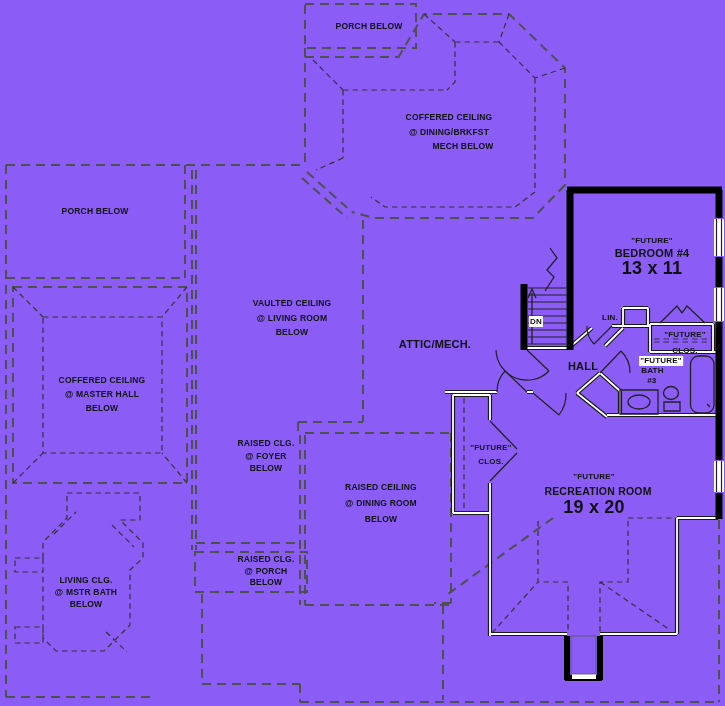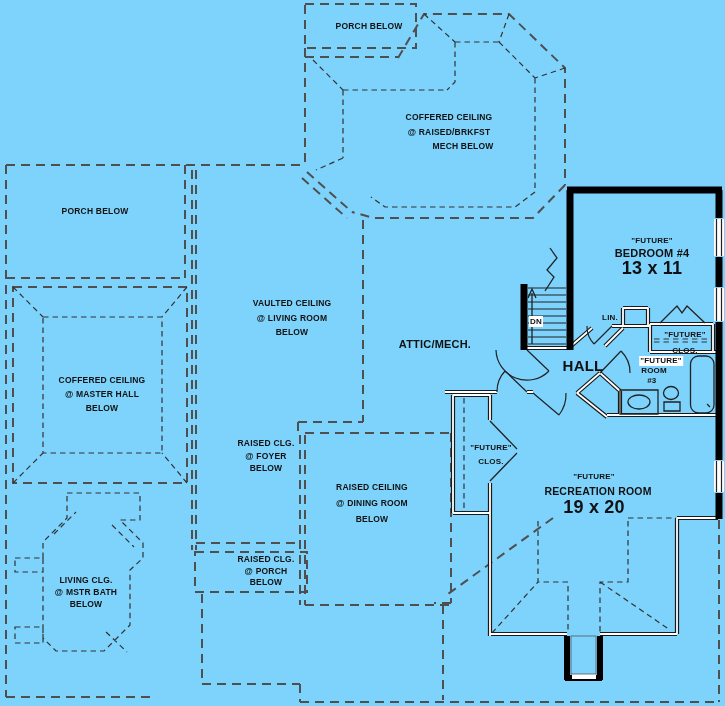--- a/index.html
+++ b/index.html
@@ -1,27 +1,27 @@
 <!DOCTYPE html>
 <html><head>
 <meta charset="utf-8">
 <style>
   html,body{margin:0;padding:0;background:#e8e8e8;}
   #plan{
-    position:relative;width:725px;height:706px;background:#7dd3fc;
+    position:relative;width:725px;height:706px;background:#8b5cf6;
     overflow:hidden;font-family:"Liberation Sans",sans-serif;
   }
   #linework{position:absolute;left:0;top:0;}
   .lbl{
     position:absolute;transform:translateX(-50%);text-align:center;
     font-family:"Liberation Sans",sans-serif;font-weight:bold;color:#111;
     white-space:nowrap;font-size:8.5px;line-height:13.5px;letter-spacing:.2px;
   }
   .fs8{font-size:8px;line-height:11px;}
-  .fs9{font-size:15px;line-height:12px;}
+  .fs9{font-size:11px;line-height:12px;}
   .fs10{font-size:10.5px;line-height:15px;margin-left:8px;}
   .fs11{font-size:11px;line-height:14px;}
   .fs13{font-size:18px;line-height:17px;}
   .whitebg{background:#fff;padding:0 1px;}
   
   .dashH{stroke:#4f4f4f;stroke-width:2;stroke-dasharray:9 6;fill:none;}
   .dashL{stroke:#333;stroke-width:1.2;stroke-dasharray:5.5 4;fill:none;}
   .wallA{stroke:#1a1a1a;stroke-width:4.2;fill:none;}
   .wallB{stroke:#ffffff;stroke-width:1.8;fill:none;}
   .thick{stroke:#000;stroke-width:7;fill:none;}
@@ -122,21 +122,21 @@
     <path class="thin" d="M707,404 L710,407"></path>
   </g>
 </svg>
 
   <div class="lbl" style="left:369px;top:20px">
     <div>PORCH BELOW</div>
   </div>
 
   <div class="lbl" style="left:449px;top:110px;line-height:14.5px">
     <div>COFFERED CEILING</div>
-    <div>@ RAISED/BRKFST</div>
+    <div>@ DINING/BRKFST</div>
     <div style="padding-left:28px">MECH BELOW</div>
   </div>
 
   <div class="lbl" style="left:95px;top:205px">
     <div>PORCH BELOW</div>
   </div>
 
   <div class="lbl" style="left:292px;top:296px;line-height:14.5px">
     <div>VAULTED CEILING</div>
     <div>@ LIVING ROOM</div>
@@ -167,35 +167,35 @@
     <div>LIN.</div>
   </div>
 
   <div class="lbl fs8" style="left:685px;top:327px;line-height:16px">
     <div>"FUTURE"</div>
     <div>CLOS.</div>
   </div>
 
   <div class="lbl fs8" style="left:661px;top:356px;line-height:10px">
     <div class="whitebg">"FUTURE"</div>
-    <div style="text-align:left;padding-left:2px">ROOM</div>
+    <div style="text-align:left;padding-left:2px">BATH</div>
     <div style="text-align:left;padding-left:8px">#3</div>
   </div>
 
   <div class="lbl fs9" style="left:583px;top:360px">
     <div>HALL</div>
   </div>
 
   <div class="lbl" style="left:266px;top:437px;line-height:12.5px">
     <div>RAISED CLG.</div>
     <div>@ FOYER</div>
     <div>BELOW</div>
   </div>
 
-  <div class="lbl" style="left:372px;top:479px;line-height:16px">
+  <div class="lbl" style="left:381px;top:479px;line-height:16px">
     <div>RAISED CEILING</div>
     <div>@ DINING ROOM</div>
     <div>BELOW</div>
   </div>
 
   <div class="lbl fs8" style="left:491px;top:441px;line-height:14px">
     <div>"FUTURE"</div>
     <div>CLOS.</div>
   </div>
 

